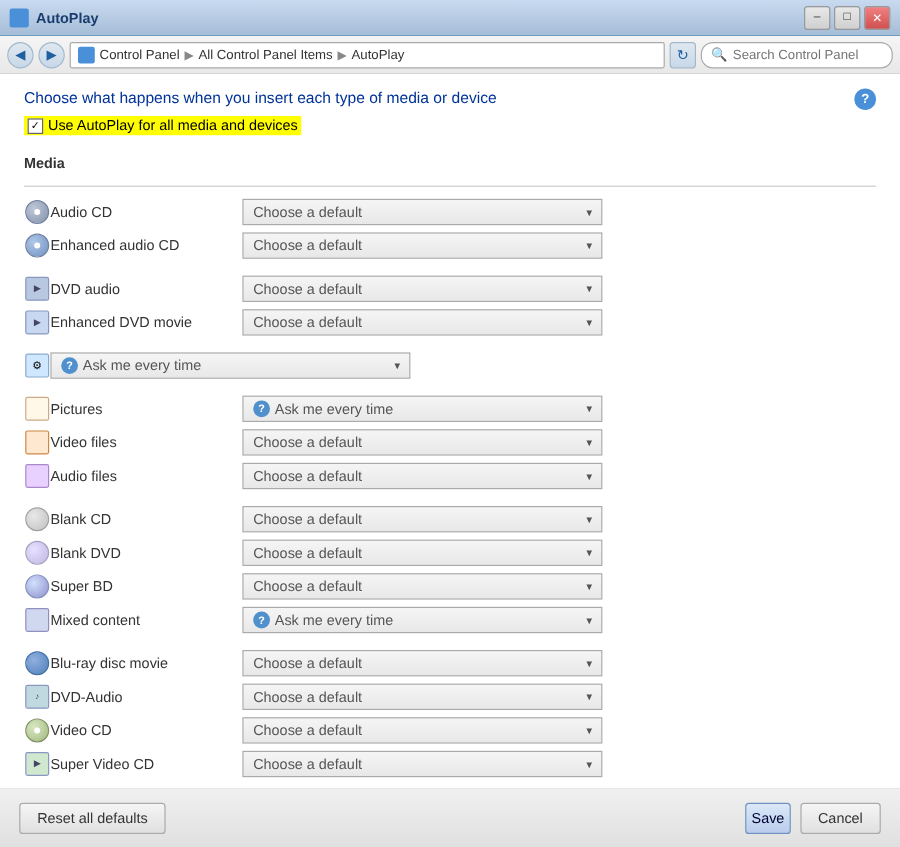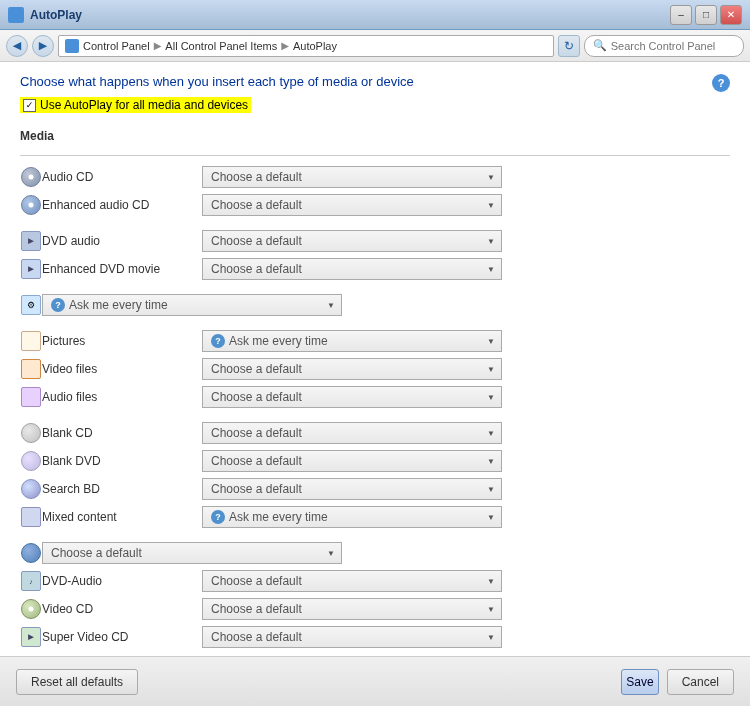--- a/index.html
+++ b/index.html
@@ -524,21 +524,21 @@
     <div class="dropdown-select">
       <span>Choose a default</span>
       <span class="dropdown-arrow">▼</span>
     </div>
   </div>
 
   <div class="media-row">
     <div class="media-icon">
       <div class="icon-blank" style="background: radial-gradient(circle at 35% 35%, #d0e0ff, #9090c8);border-color:#8090c0;"></div>
     </div>
-    <span class="media-label">Search BD</span>
+    <span class="media-label">Super BD</span>
     <div class="dropdown-select">
       <span>Choose a default</span>
       <span class="dropdown-arrow">▼</span>
     </div>
   </div>
 
   <div class="media-row">
     <div class="media-icon">
       <div class="icon-mixed"></div>
     </div>
@@ -551,20 +551,21 @@
       <span class="dropdown-arrow">▼</span>
     </div>
   </div>
 
   <div class="spacer-row"></div>
 
   <div class="media-row">
     <div class="media-icon">
       <div class="icon-bluray"></div>
     </div>
+    <span class="media-label">Blu-ray disc movie</span>
     <div class="dropdown-select">
       <span>Choose a default</span>
       <span class="dropdown-arrow">▼</span>
     </div>
   </div>
 
   <div class="media-row">
     <div class="media-icon">
       <div class="icon-dvd" style="background:#c0d8e0;">♪</div>
     </div>

